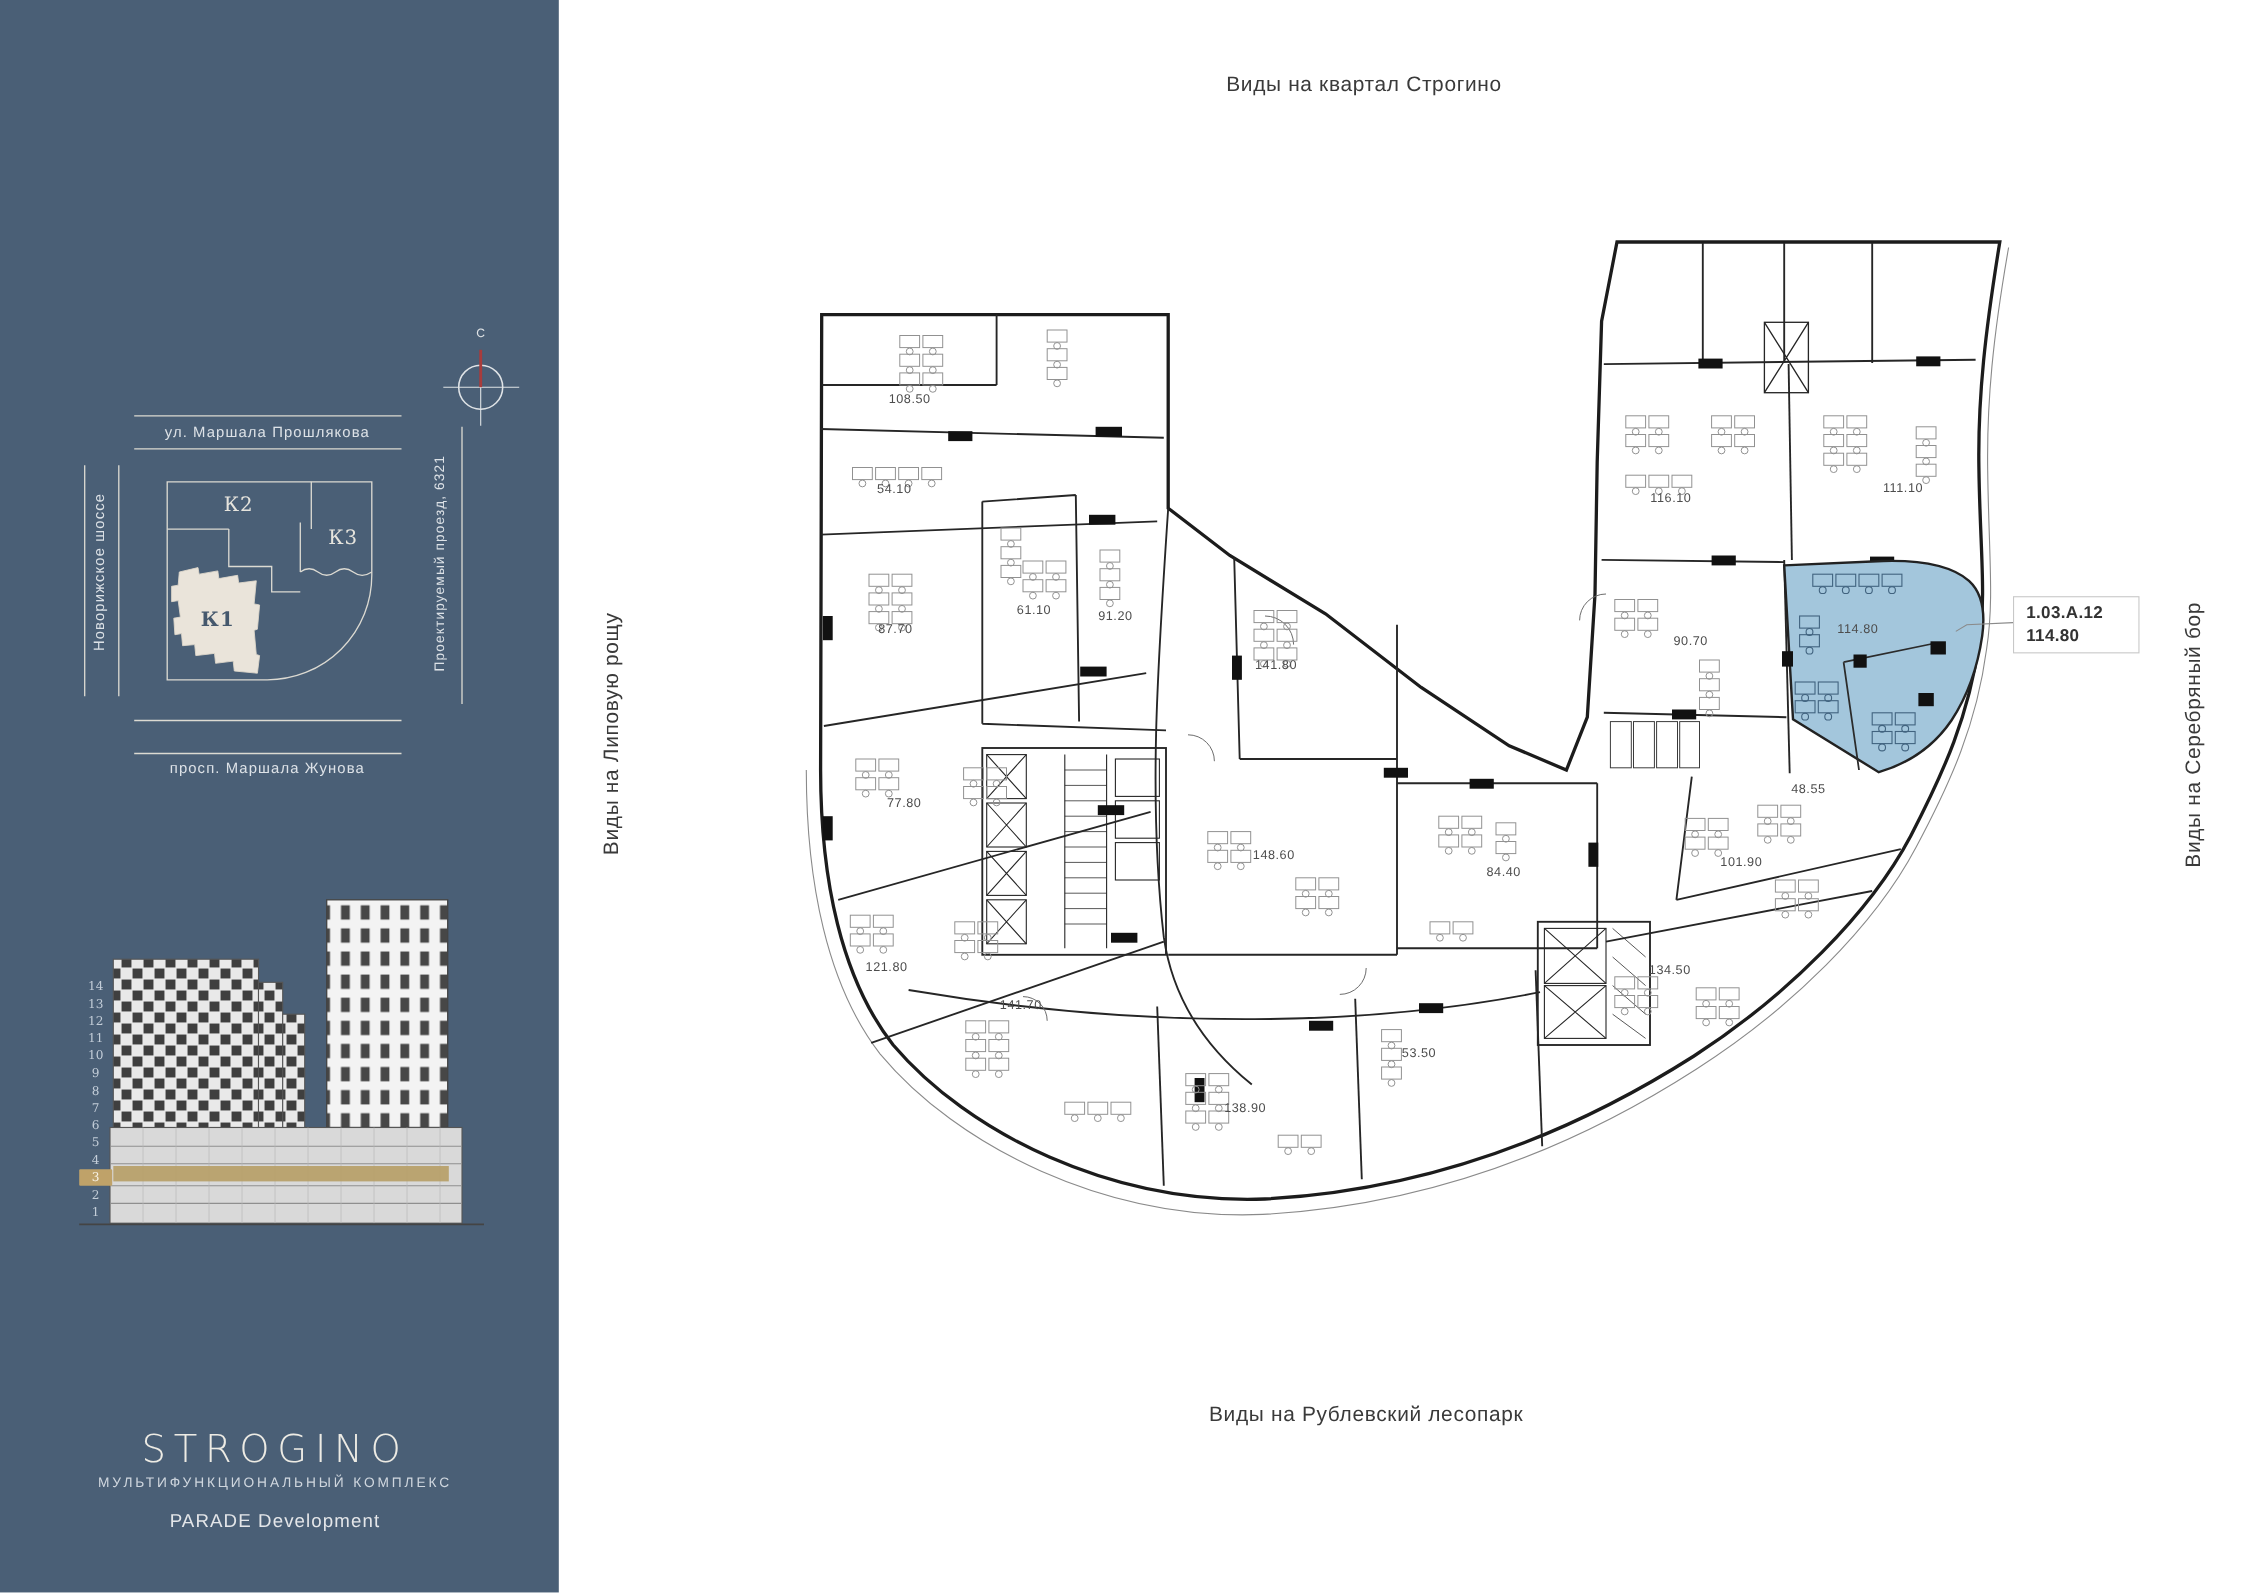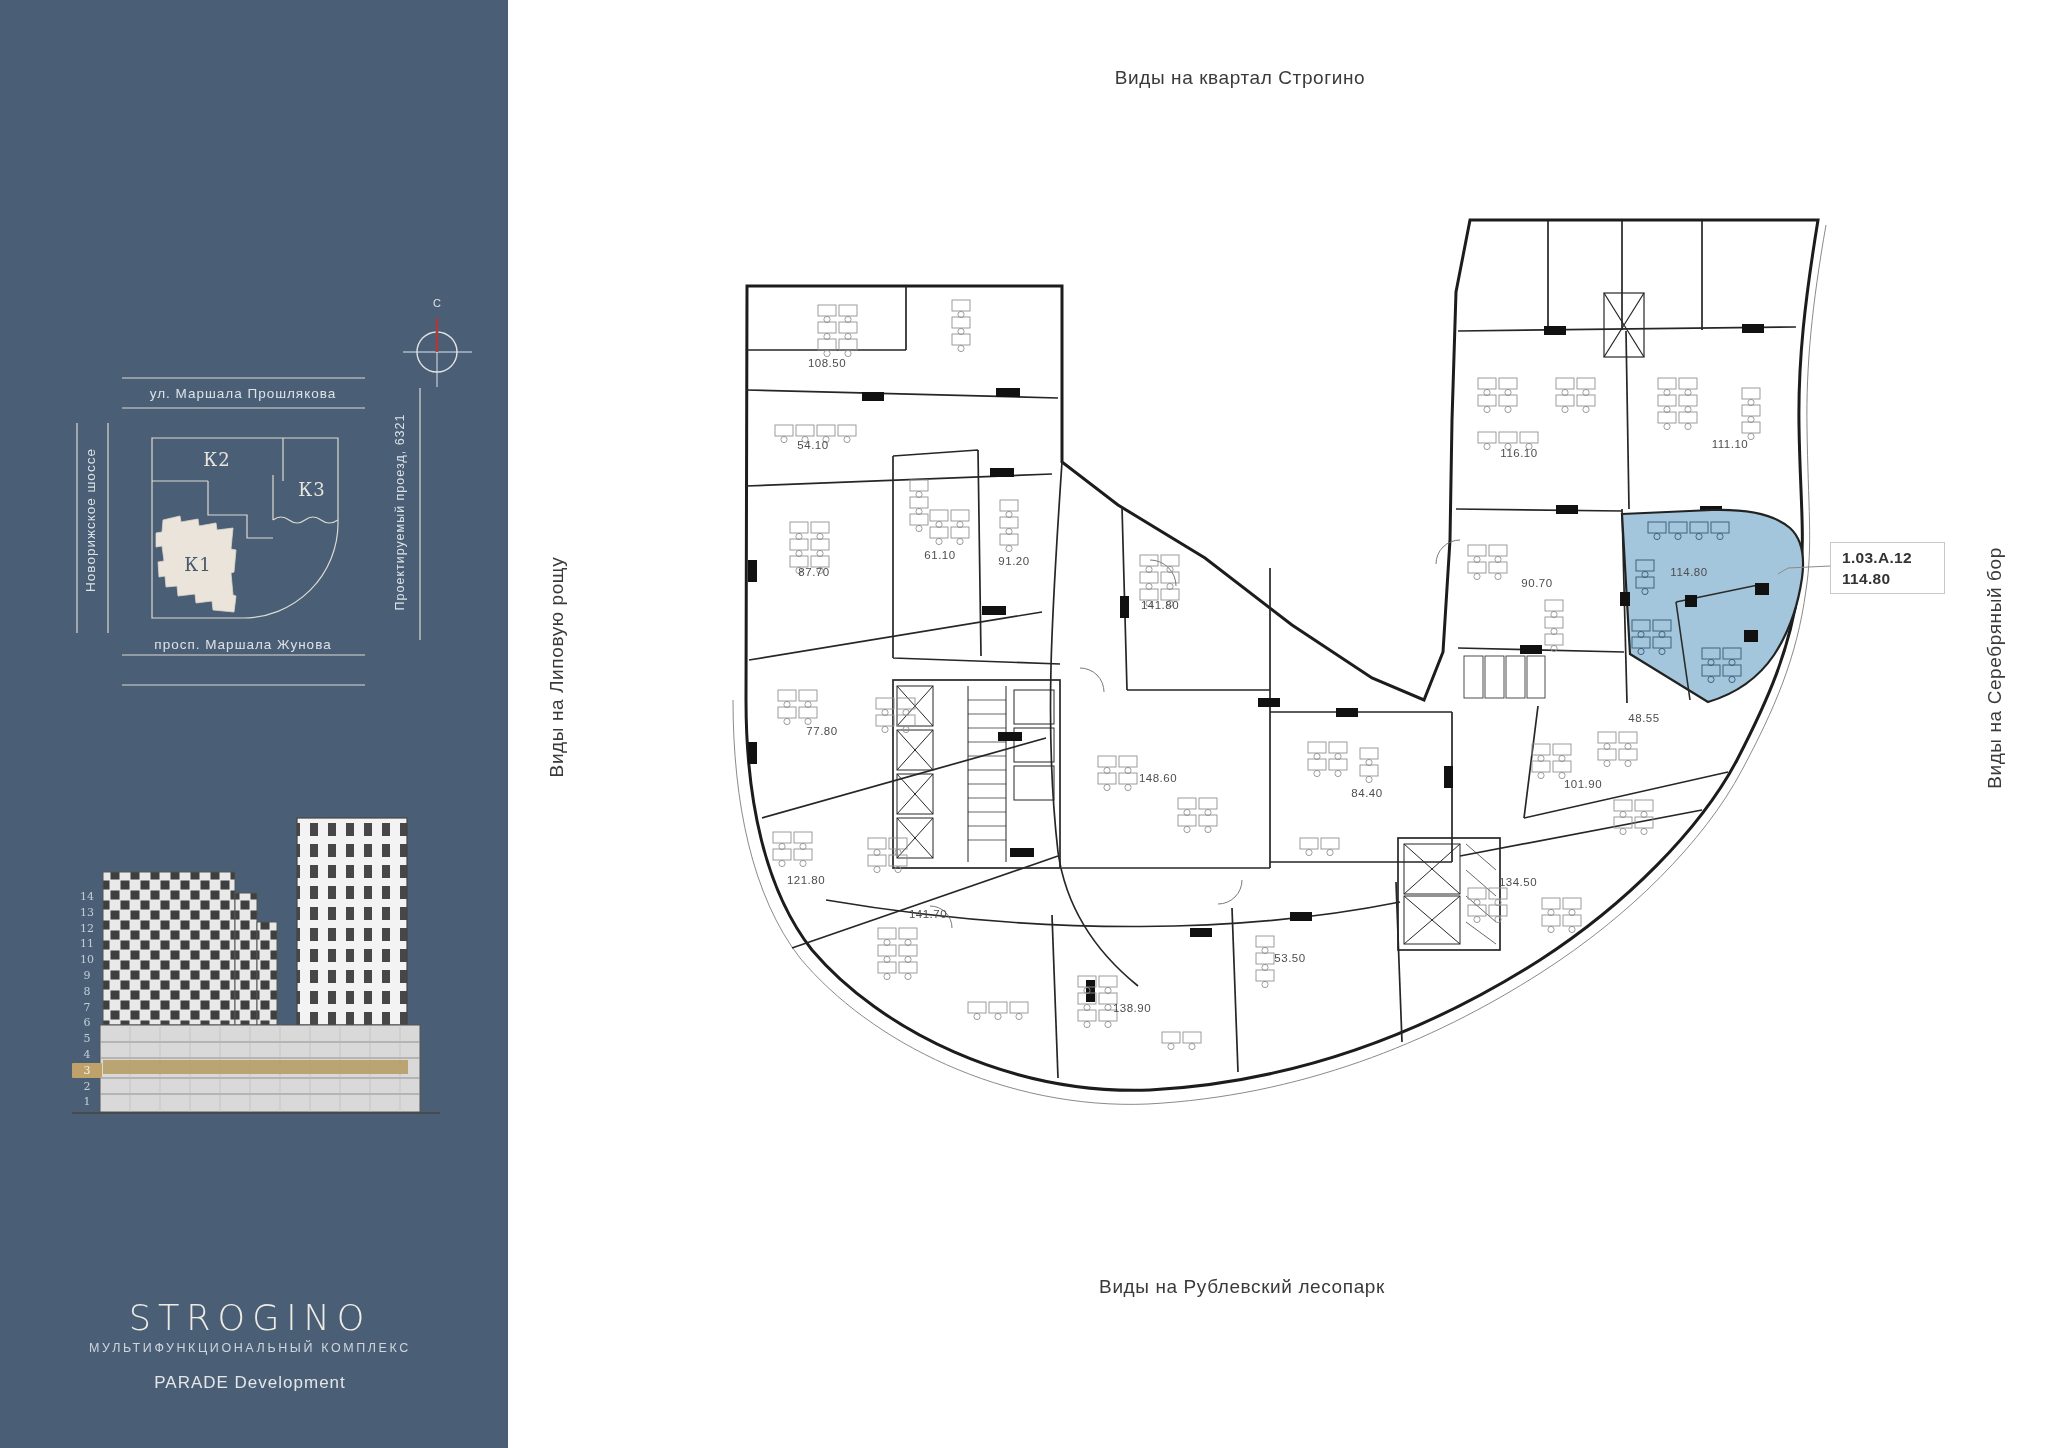--- a/index.html
+++ b/index.html
@@ -8,21 +8,21 @@
   .sidebar-bg{position:absolute;left:0;top:0;width:508px;height:1448px;background:#4a5f76;}
   svg.artwork{position:absolute;left:0;top:0;z-index:1;}
   .txt{position:absolute;z-index:2;}
   .floor-title{left:82px;top:38px;font-size:62px;font-weight:300;letter-spacing:9px;
         color:#f4f2ec;font-family:"DejaVu Sans",sans-serif;}
   .street{color:#dde2e7;font-size:13.5px;letter-spacing:1px;white-space:nowrap;
         transform:translate(-50%,-50%);}
   .street.vert{transform:translate(-50%,-50%) rotate(-90deg);}
   .kblock{font-family:"DejaVu Serif",serif;font-size:18px;letter-spacing:1px;
         transform:translate(-50%,-50%);color:#e6e4dd;}
-  .kblock.k1{color:#45586d;}
+  .kblock.k1{color:#45586d;font-weight:bold;}
   .compass-n{color:#dfe3e6;font-size:11px;transform:translate(-50%,-50%);}
   .floors{position:absolute;left:72px;top:0;z-index:2;width:30px;}
   .floor-num{position:absolute;width:30px;text-align:center;font-family:"DejaVu Serif",serif;
         font-size:11px;color:#c3cdd8;line-height:15px;}
   .floor-num.hl{background:#bfa269;color:#f7f2e7;border-radius:1px;}
   .logo-brand{left:250px;top:1318px;transform:translate(-50%,-50%);font-size:35px;font-weight:300;
         letter-spacing:7px;color:#edebe4;white-space:nowrap;font-family:"DejaVu Sans",sans-serif;text-align:right;}
   .logo-sub{left:250px;top:1348px;transform:translate(-50%,-50%);font-size:12.5px;letter-spacing:2.6px;
         color:#cfd6de;white-space:nowrap;}
   .logo-dev{left:250px;top:1383px;transform:translate(-50%,-50%);font-size:17px;letter-spacing:1px;
@@ -545,21 +545,21 @@
         <circle cx="1369" cy="779.5" r="3.1"></circle>
       </g>
   </svg>
 
 
   <div class="txt compass-n" style="left:437px;top:303px">С</div>
 
   <div class="txt street" style="left:243px;top:393px">ул. Маршала Прошлякова</div>
   <div class="txt street vert" style="left:90px;top:520px">Новорижское шоссе</div>
   <div class="txt street vert" style="left:400px;top:512px;font-size:12.5px">Проектируемый проезд, 6321</div>
-  <div class="txt street" style="left:243px;top:644px">просп. Маршала Жунова</div>
+  <div class="txt street" style="left:243px;top:698px">просп. Маршала Жунова</div>
 
   <div class="txt kblock" style="left:217px;top:459px">К2</div>
   <div class="txt kblock" style="left:312px;top:489px">К3</div>
   <div class="txt kblock k1" style="left:198px;top:564px">К1</div>
 
   <div class="floors" id="floors">
       <div class="floor-num" style="top: 889px;">14</div>
       <div class="floor-num" style="top: 904.8px;">13</div>
       <div class="floor-num" style="top: 920.6px;">12</div>
       <div class="floor-num" style="top: 936.4px;">11</div>

